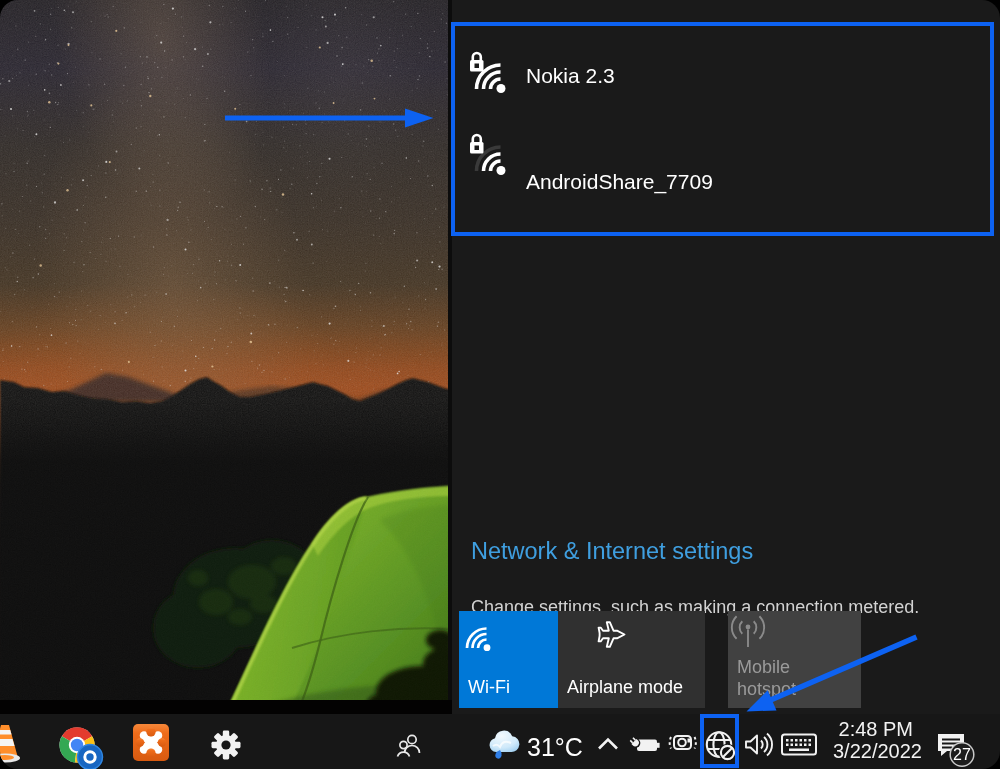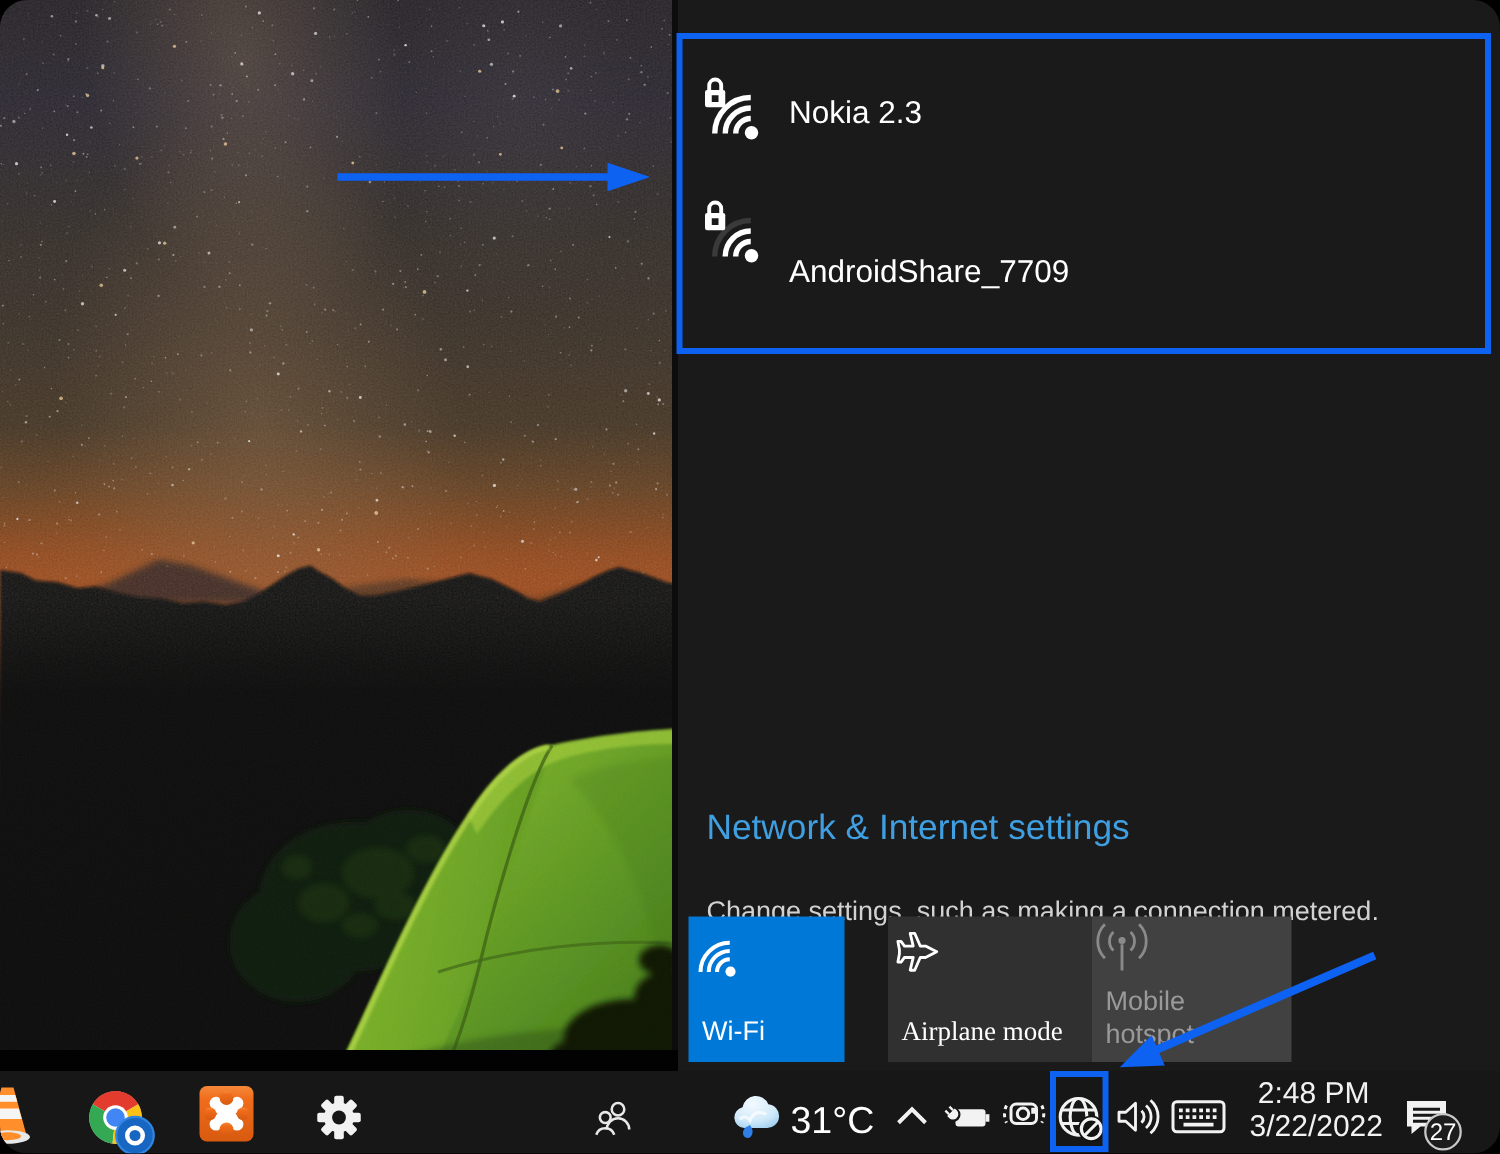--- a/index.html
+++ b/index.html
@@ -21,21 +21,21 @@
     radial-gradient(ellipse 190px 300px at 150px 320px, rgba(136,102,70,.46), rgba(136,102,70,0) 70%);
     transform:rotate(-11deg);transform-origin:170px 200px;}
   
   #panel{left:452px;top:0;width:548px;height:714px;background:#1a1a1a;}
   #hibox{left:451px;top:22px;width:535px;height:206px;border:4px solid #0d62f2;}
   .netname{color:#fff;font-size:21px;}
   #link{left:471px;top:538px;color:#3f9fe0;font-size:23.5px;}
   #sub{left:471px;top:572px;color:#d2d2d2;font-size:18px;margin-top:25px;}
   .tile{top:611px;height:97px;}
   #t1{left:459px;width:104px;background:#0078d7;}
-  #t2{left:592px;width:147px;background:#303030;font-family:Liberation Serif, serif;}
+  #t2{left:558px;width:147px;background:#303030;}
   #t3{left:728px;width:133px;background:#414141;}
   .tlabel{position:absolute;left:9px;bottom:10px;color:#fff;font-size:18px;}
   #t3 .tlabel{color:#9a9a9a;bottom:8px;line-height:22px;}
   
   #bar{left:0;top:714px;width:1000px;height:55px;background:#171717;}
   #blackstrip{left:0;top:700px;width:452px;height:14px;background:#030202;}
   #gbox{left:700px;top:714px;width:39px;height:54px;border:4px solid #0d62f2;box-sizing:border-box;}
   .tbtxt{color:#f2f2f2;}
   #temp{left:527px;top:733px;font-size:25px;color:#fff;}
   #clock{left:833px;top:718px;width:80px;text-align:right;color:#f2f2f2;font-size:20px;line-height:22px;}

